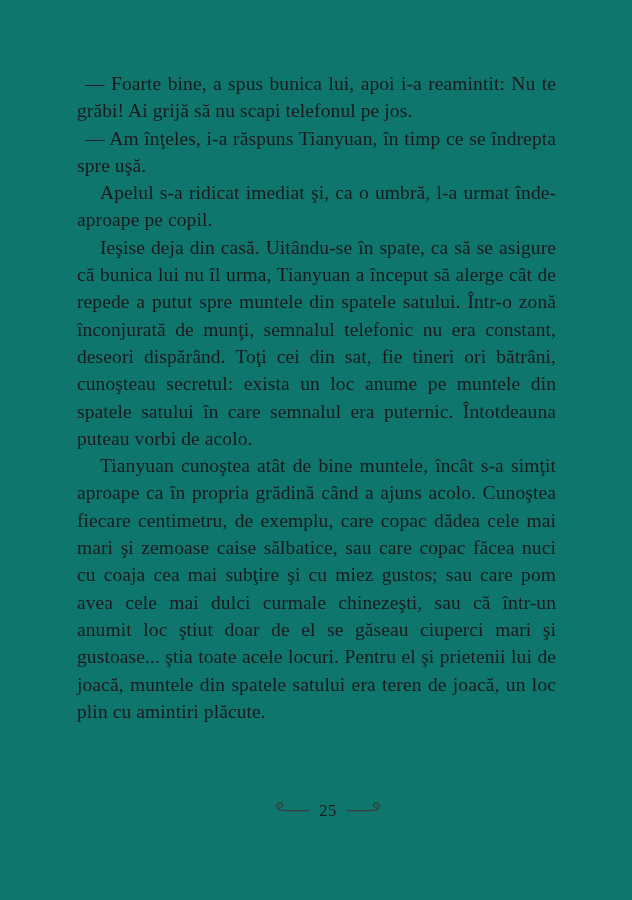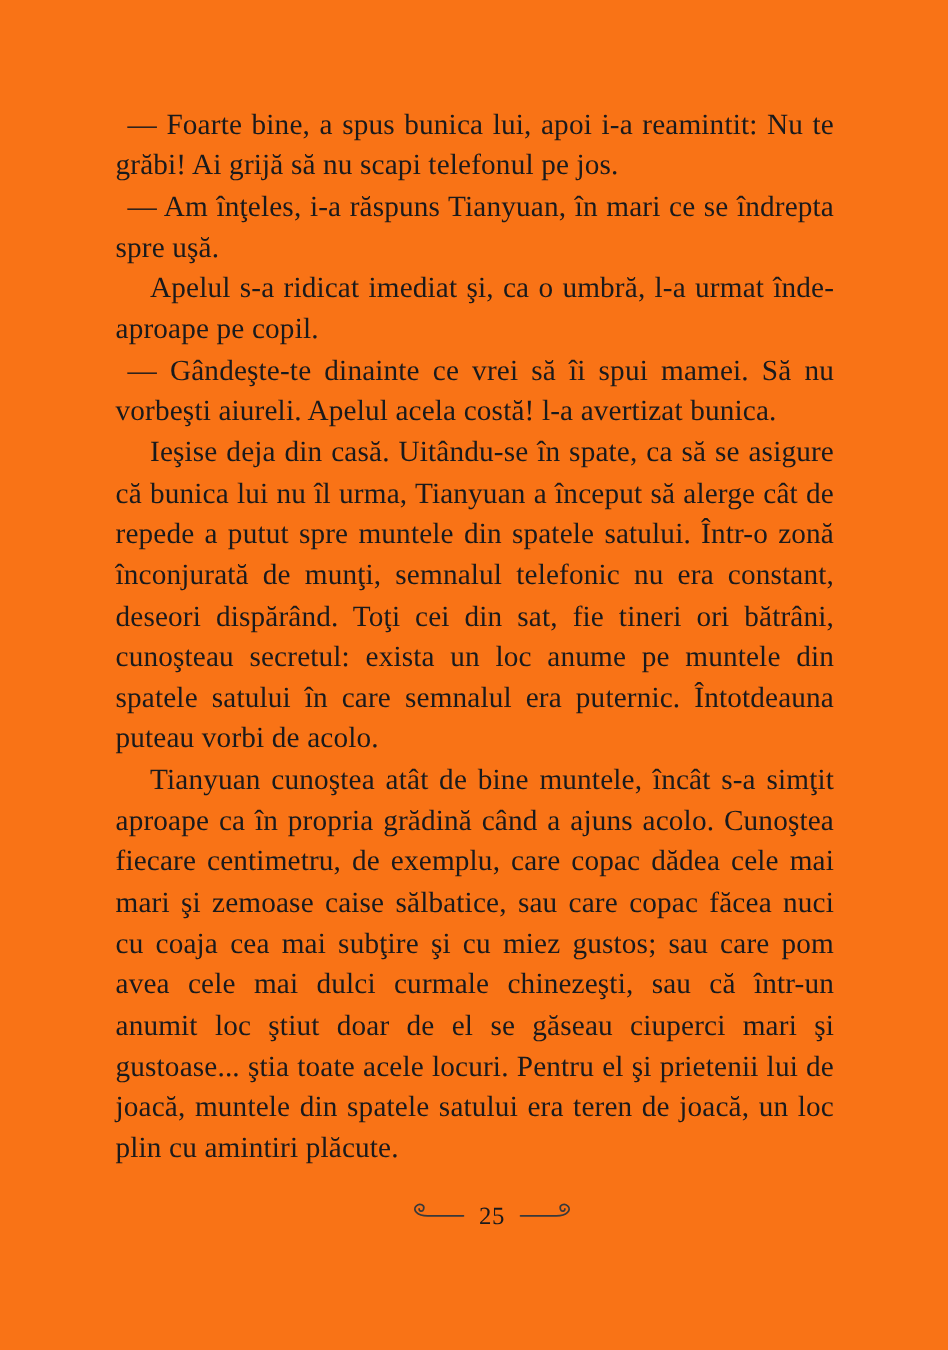--- a/index.html
+++ b/index.html
@@ -7,21 +7,21 @@
     width: 632px;
     height: 900px;
     background: #ffffff;
     position: relative;
     overflow: hidden;
     font-family: "Liberation Serif", serif;
   }
   .book-page {
     position: absolute;
     inset: 0;
-    background: #f97316;
+    background: #0f766e;
   }
   .text-block {
     position: absolute;
     left: 77px;
     top: 70px;
     width: 479px;
     font-size: 19.5px;
     line-height: 27.3px;
     text-align: justify;
     color: #1a1a1c;
@@ -56,23 +56,22 @@
   .flourish { display: block; }
   .flourish-right { transform: scaleX(-1); }
 </style>
 </head>
 <body style="background: rgb(255, 255, 255);">
 
 <div class="book-page">
 
   <div class="text-block" style="color: rgb(26, 26, 28);">
       <p class="dialogue">— Foarte bine, a spus bunica lui, apoi i-a reamintit: Nu te grăbi! Ai grijă să nu scapi telefonul pe jos.</p>
-      <p class="dialogue">— Am înţeles, i-a răspuns Tianyuan, în mari ce se îndrepta spre uşă.</p>
+      <p class="dialogue">— Am înţeles, i-a răspuns Tianyuan, în timp ce se îndrepta spre uşă.</p>
       <p>Apelul s-a ridicat imediat şi, ca o umbră, l-a urmat înde­aproape pe copil.</p>
-      <p class="dialogue">— Gândeşte-te dinainte ce vrei să îi spui mamei. Să nu vorbeşti aiureli. Apelul acela costă! l-a avertizat bunica.</p>
       <p>Ieşise deja din casă. Uitându-se în spate, ca să se asigure că bunica lui nu îl urma, Tianyuan a început să alerge cât de repede a putut spre muntele din spatele satului. Într-o zonă înconjurată de munţi, semnalul telefonic nu era constant, deseori dispărând. Toţi cei din sat, fie tineri ori bătrâni, cunoşteau secretul: exista un loc anume pe muntele din spatele satului în care semnalul era puternic. Întotdeauna puteau vorbi de acolo.</p>
       <p>Tianyuan cunoştea atât de bine muntele, încât s-a simţit aproape ca în propria grădină când a ajuns acolo. Cunoştea fiecare centimetru, de exemplu, care copac dădea cele mai mari şi zemoase caise sălbatice, sau care copac făcea nuci cu coaja cea mai subţire şi cu miez gustos; sau care pom avea cele mai dulci curmale chinezeşti, sau că într-un anumit loc ştiut doar de el se găseau ciuperci mari şi gustoase... ştia toate acele locuri. Pentru el şi prietenii lui de joacă, muntele din spatele satului era teren de joacă, un loc plin cu amintiri plăcute.</p>
     </div>
 
   <div class="page-footer">
     <svg class="flourish" width="38" height="14" viewBox="0 0 38 14" fill="none">
       <path d="M37 10.6 H13 C6.2 10.6 2.6 6.6 5.6 3.9 C7.9 1.85 11.3 3.3 10.4 6.1 C9.75 8.0 7.2 7.7 7.4 5.85" stroke="#39393b" stroke-width="1.1" stroke-linecap="round"></path>
     </svg>
     <div class="page-number">25</div>
     <svg class="flourish flourish-right" width="38" height="14" viewBox="0 0 38 14" fill="none">

